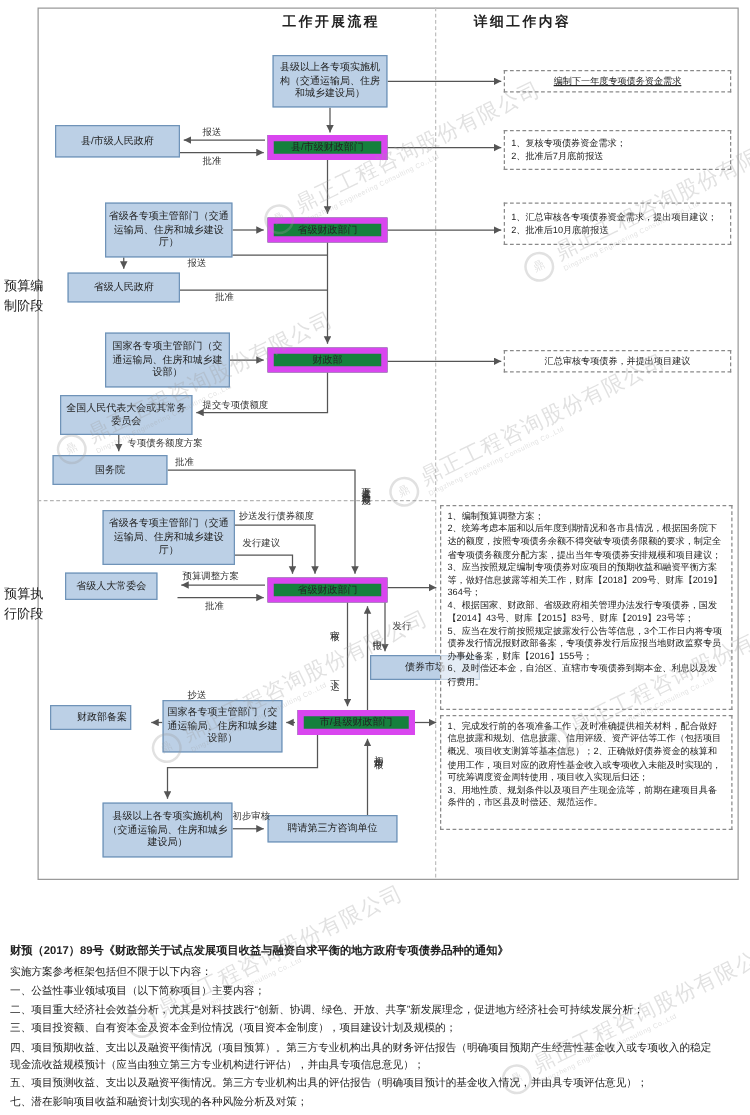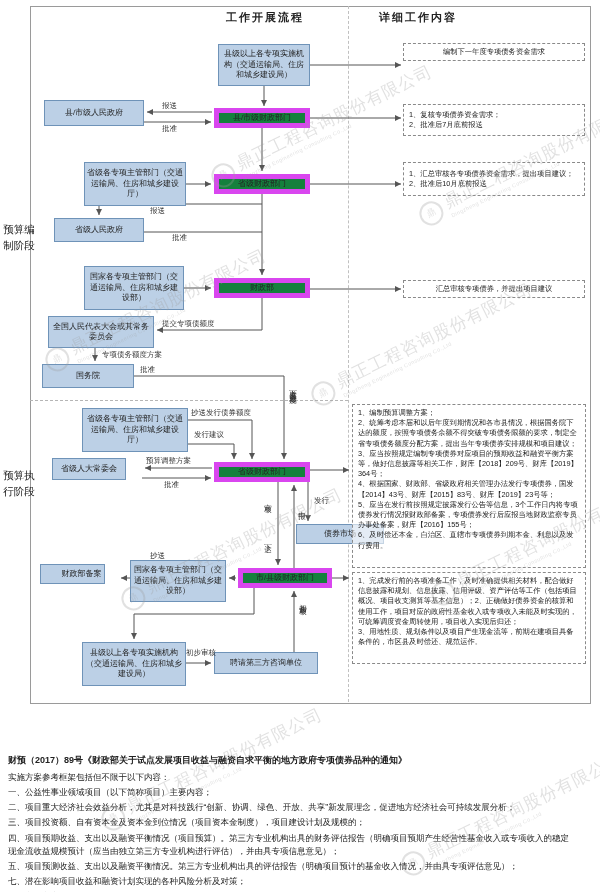--- a/index.html
+++ b/index.html
@@ -102,21 +102,21 @@
   <div class="node blue" style="left:82px;top:408px;width:106px;height:44px;">省级各专项主管部门（交通运输局、住房和城乡建设厅）</div>
   <div class="node blue" style="left:52px;top:458px;width:74px;height:22px;">省级人大常委会</div>
   <div class="node green" style="left:214px;top:462px;width:96px;height:20px;">省级财政部门</div>
   <div class="node blue" style="left:296px;top:524px;width:88px;height:20px;">债券市场</div>
   <div class="node blue" style="left:40px;top:564px;width:65px;height:20px;padding-left:20px;">财政部备案</div>
   <div class="node blue" style="left:130px;top:560px;width:96px;height:42px;">国家各专项主管部门（交通运输局、住房和城乡建设部）</div>
   <div class="node green" style="left:238px;top:568px;width:94px;height:20px;">市/县级财政部门</div>
   <div class="node blue" style="left:82px;top:642px;width:104px;height:44px;">县级以上各专项实施机构（交通运输局、住房和城乡建设局）</div>
   <div class="node blue" style="left:214px;top:652px;width:104px;height:22px;">聘请第三方咨询单位</div>
 
-  <div class="dashedbox center" style="left:403px;top:43px;width:182px;height:18px;">编制下一年度专项债务资金需求</div>
+  <div class="dashedbox center" style="left:403px;top:56px;width:182px;height:18px;text-decoration:underline;">编制下一年度专项债务资金需求</div>
   <div class="dashedbox" style="left:403px;top:104px;width:182px;height:32px;">1、复核专项债券资金需求；
 2、批准后7月底前报送</div>
   <div class="dashedbox" style="left:403px;top:162px;width:182px;height:34px;">1、汇总审核各专项债券资金需求，提出项目建议；
 2、批准后10月底前报送</div>
   <div class="dashedbox center" style="left:403px;top:280px;width:182px;height:18px;">汇总审核专项债券，并提出项目建议</div>
   <div class="dashedbox top" style="left:352px;top:404px;width:234px;height:164px;">1、编制预算调整方案；
 2、统筹考虑本届和以后年度到期情况和各市县情况，根据国务院下达的额度，按照专项债务余额不得突破专项债务限额的要求，制定全省专项债务额度分配方案，提出当年专项债券安排规模和项目建议；
 3、应当按照规定编制专项债券对应项目的预期收益和融资平衡方案等，做好信息披露等相关工作，财库【2018】209号、财库【2019】364号；
 4、根据国家、财政部、省级政府相关管理办法发行专项债券，国发【2014】43号、财库【2015】83号、财库【2019】23号等；
 5、应当在发行前按照规定披露发行公告等信息，3个工作日内将专项债券发行情况报财政部备案，专项债券发行后应报当地财政监察专员办事处备案，财库【2016】155号；

